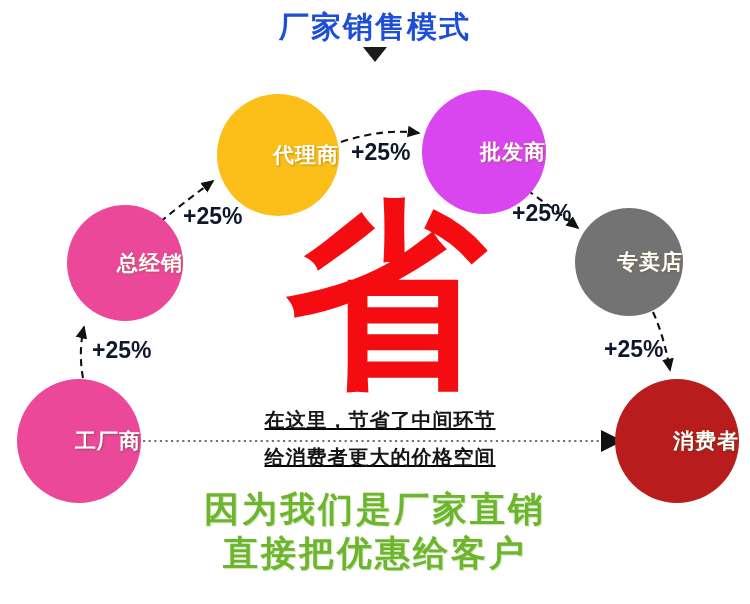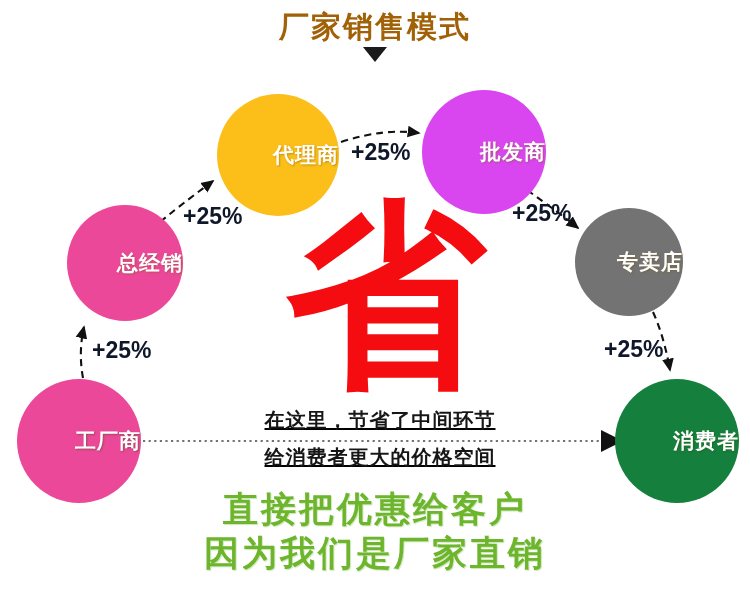--- a/index.html
+++ b/index.html
@@ -30,21 +30,21 @@
   #title-block {
     position: absolute;
     left: 0;
     top: 10px;
     width: 750px;
     text-align: center;
   }
   #title-text {
     font-size: 30px;
     font-weight: bold;
-    color: #a16207;
+    color: #1d4ed8;
     letter-spacing: 2px;
     line-height: 1.1;
   }
   #title-caret {
     margin: 4px auto 0 auto;
     width: 0;
     height: 0;
     border-left: 12px solid transparent;
     border-right: 12px solid transparent;
     border-top: 15px solid #1b1b1b;
@@ -177,36 +177,36 @@
       </div>
       <div class="node" style="left: 422px; top: 90px; width: 124px; height: 124px; background: #d946ef;">
         <span class="node-label">批发商</span>
       </div>
       <div class="node" style="left: 575px; top: 208px; width: 108px; height: 108px; background: #737373;">
         <span class="node-label">专卖店</span>
       </div>
       <div class="node green" style="left: 17px; top: 379px; width: 124px; height: 124px; background: #ec4899;">
         <span class="node-label">工厂商</span>
       </div>
-      <div class="node green" style="left: 615px; top: 379px; width: 124px; height: 124px; background: #15803d;">
+      <div class="node green" style="left: 615px; top: 379px; width: 124px; height: 124px; background: #b91c1c;">
         <span class="node-label">消费者</span>
       </div>
     </div>
 
   <div id="markups-layer">
       <div class="pct" style="left: 92px; top: 337px;">+25%</div>
       <div class="pct" style="left: 183px; top: 203px;">+25%</div>
       <div class="pct" style="left: 351px; top: 139px;">+25%</div>
       <div class="pct" style="left: 512px; top: 200px;">+25%</div>
       <div class="pct" style="left: 604px; top: 336px;">+25%</div>
     </div>
 
   <div id="mid-text">
     <div id="mid-line-1" class="mid-line">在这里，节省了中间环节</div>
     <div id="mid-line-2" class="mid-line">给消费者更大的价格空间</div>
   </div>
 
   <div id="slogan">
+    <div class="slogan-line">因为我们是厂家直销</div>
     <div class="slogan-line">直接把优惠给客户</div>
-    <div class="slogan-line">因为我们是厂家直销</div>
   </div>
 
 </div>
 
 </body></html>

